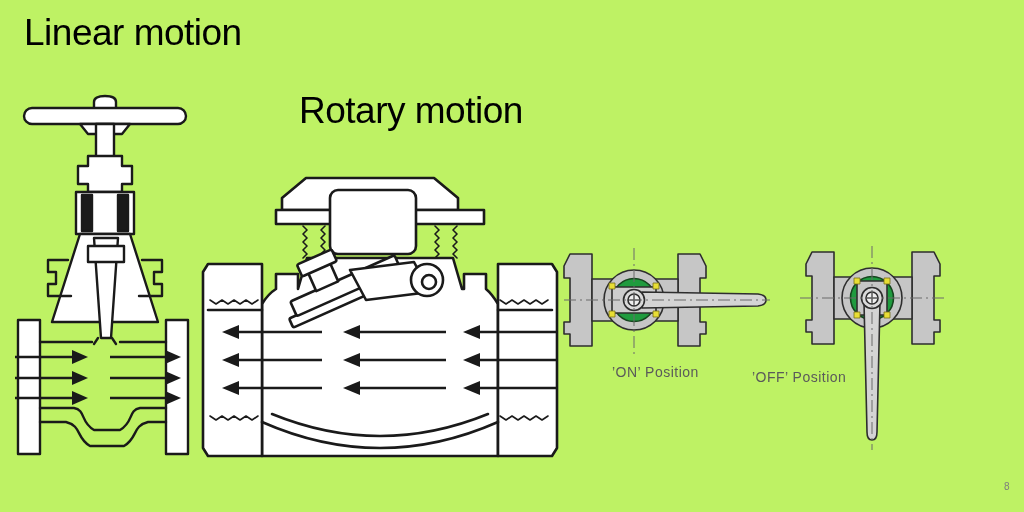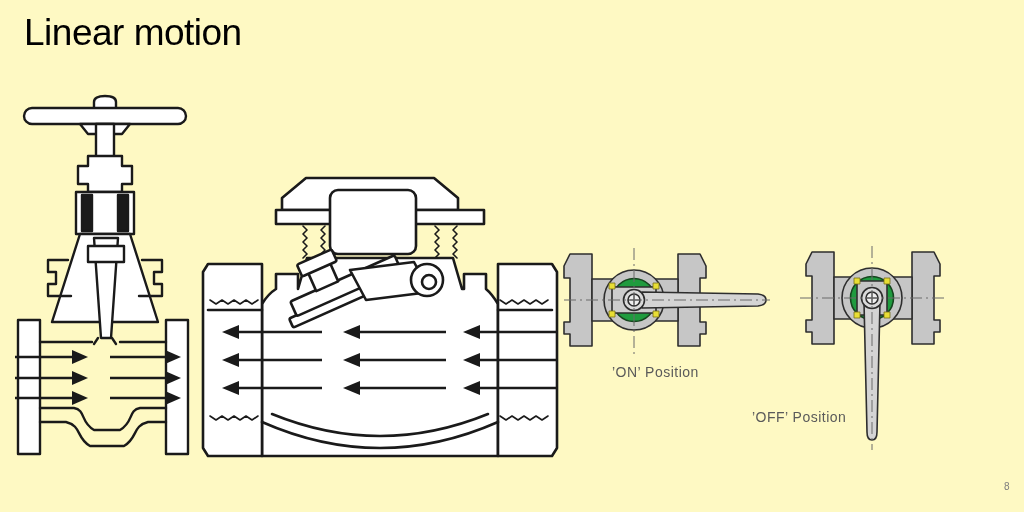--- a/index.html
+++ b/index.html
@@ -1,44 +1,45 @@
 <!DOCTYPE html>
 <html><head>
 <meta charset="utf-8">
 <style>
   html,body{margin:0;padding:0;background:#fff;}
-  .slide{position:relative;width:1024px;height:512px;background:#fef9c3;overflow:hidden;
+  .slide{position:relative;width:1024px;height:512px;background:#bef264;overflow:hidden;
          font-family:"Liberation Sans",sans-serif;}
   .title{position:absolute;color:#000;font-size:37px;font-weight:400;letter-spacing:-0.5px;white-space:nowrap;}
   #title-linear{left:24px;top:12px;}
   #title-rotary{left:299px;top:90px;}
   #title-quarter{left:647px;top:157px;}
   .diagram{position:absolute;}
   .pos-label{position:absolute;font-family:Liberation Sans, sans-serif;font-size:14px;
              color:#5a5a5a;letter-spacing:0.5px;white-space:nowrap;}
   #label-on{left:612px;top:364px;}
-  #label-off{left:752px;top:369px;margin-top:40px;}
+  #label-off{left:752px;top:369px;}
   .pagenum{position:absolute;left:1004px;top:481px;font-size:10px;color:#7d7d7d;}
   
   .ln{fill:#ffffff;stroke:#1a1a1a;stroke-width:2.4;stroke-linejoin:round;stroke-linecap:round;}
   .ln2{fill:#ffffff;stroke:#1a1a1a;stroke-width:2.6;stroke-linejoin:round;stroke-linecap:round;}
   .thread{fill:none !important;stroke-width:1.6;}
   .arrow-line{stroke:#1a1a1a;stroke-width:2.4;}
   .arrow-head{fill:#1a1a1a;stroke:none;}
   
   .bv{fill:#c6c6c6;stroke:#2e2e2e;stroke-width:1.6;stroke-linejoin:round;}
   .cl{fill:none;stroke:#6b6b6b;stroke-width:1;stroke-dasharray:12 4 2 4;}
   .cross{fill:none;stroke:#2e2e2e;stroke-width:1;}
 </style>
 </head>
 <body>
 
 <div class="slide">
 
   <div class="title" id="title-linear">Linear motion</div>
+  <div class="title" id="title-rotary">Rotary motion</div>
 
   <svg class="diagram" style="left:8px;top:92px" width="190" height="370" viewBox="0 0 190 370">
     <g class="ln">
       <path d="M86,18 V10 Q86,4 97,4 Q108,4 108,10 V18 Z"></path>
       <rect x="16" y="16" width="162" height="16" rx="8"></rect>
       <path d="M72,32 H122 L114,42 H80 Z"></path>
       <rect x="88" y="32" width="18" height="38"></rect>
       <path d="M80,64 H114 V74 H124 V92 H114 V100 H80 V92 H70 V74 H80 Z"></path>
       <rect x="68" y="100" width="58" height="42"></rect>
       <rect x="74" y="103" width="10" height="36" fill="#1a1a1a"></rect>

